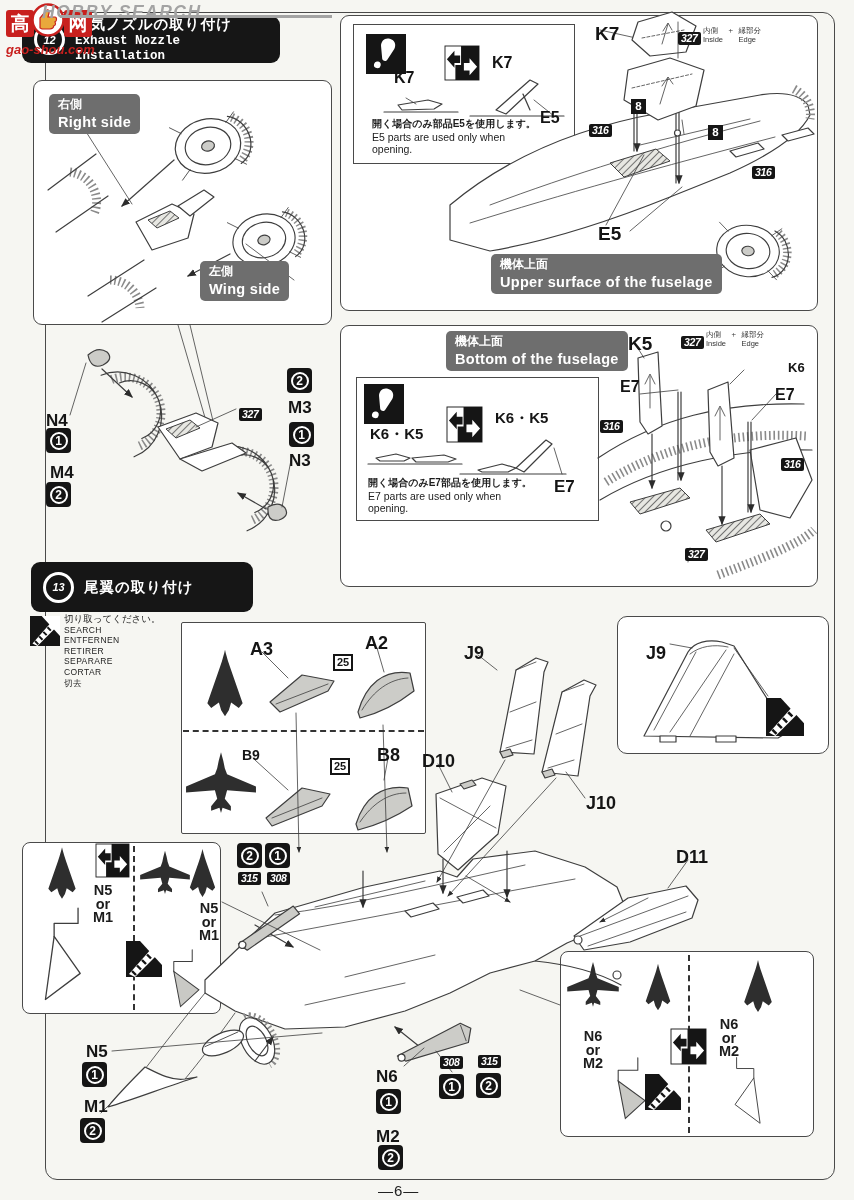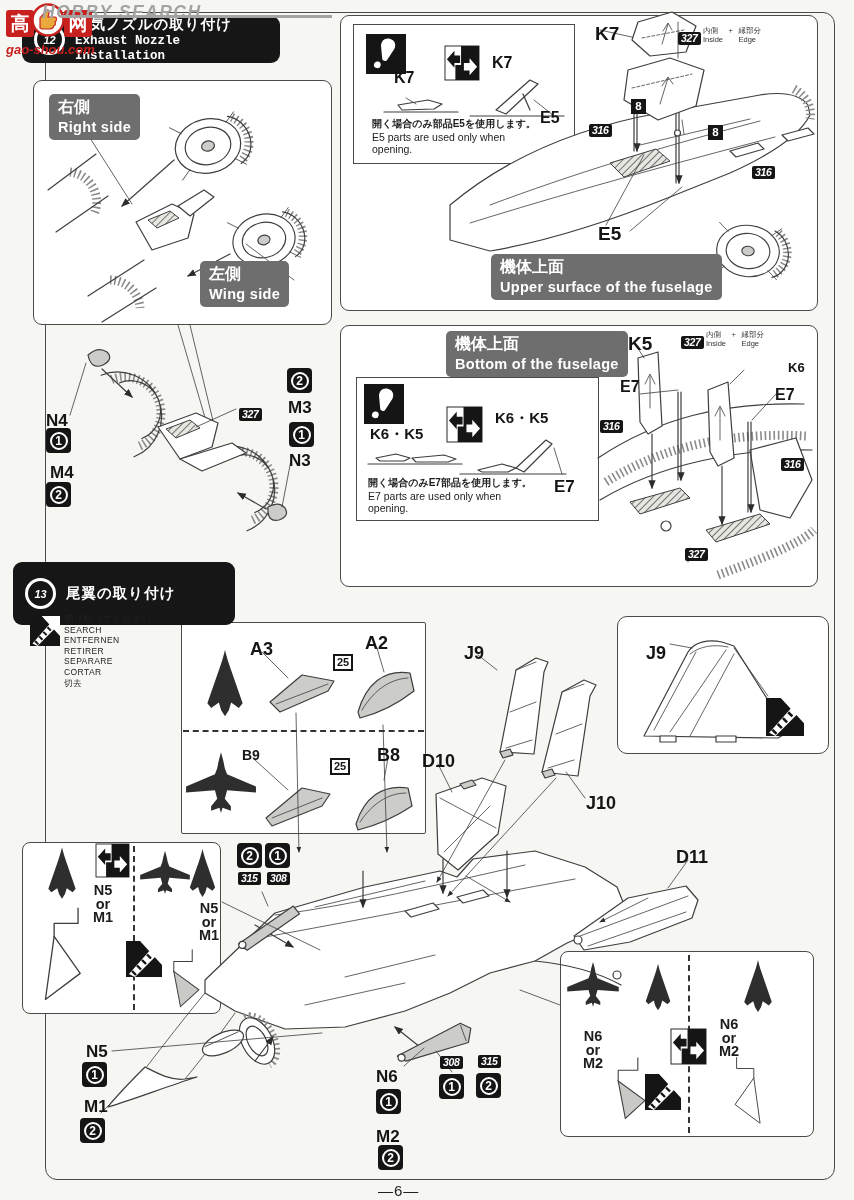--- a/index.html
+++ b/index.html
@@ -7,21 +7,21 @@
 body{position:relative;background:#f6f6f2;font-family:"Liberation Sans",sans-serif;color:#1c1c1c;overflow:hidden}
 .a{position:absolute}
 .frame{border:1.6px solid #4a4a4a;border-radius:12px}
 .panel{border:1.6px solid #4a4a4a;border-radius:9px;background:#fff}
 .box{border:1.4px solid #4a4a4a;background:#fff}
 .hdr{background:#161616;border-radius:9px;color:#fff;display:flex;align-items:center;padding:4px 12px;gap:10px;z-index:3}
 .hdr .circ{flex:0 0 auto;width:31px;height:31px;border:3px solid #fff;border-radius:50%;display:flex;align-items:center;justify-content:center;font-weight:bold;font-style:italic;font-size:11px}
 .hdr .jp{font-size:14.5px;font-weight:bold;letter-spacing:1px;line-height:1.3}
 .hdr .en{font-family:"Liberation Mono",monospace;font-size:12.5px;font-weight:bold;line-height:1.2}
 .gcap{background:#6e6e6e;color:#fff;border-radius:5px;padding:3px 9px;line-height:1.3;display:inline-block;z-index:3}
-.gcap .jp{font-size:16px;font-weight:bold}
+.gcap .jp{font-size:12px;font-weight:bold}
 .gcap .en{font-size:14.5px;font-weight:bold;letter-spacing:.3px}
 .pl{font-weight:bold;color:#151515;z-index:3;line-height:1}
 .pb{display:inline-block;background:#151515;color:#fff;font-weight:bold;font-style:italic;font-size:10.5px;line-height:13px;padding:0 3px;border-radius:2px;letter-spacing:-.3px;z-index:3}
 .pin8{display:inline-block;background:#151515;color:#fff;font-weight:bold;font-size:11.5px;width:15px;line-height:15px;text-align:center;z-index:3}
 .b25{display:inline-block;border:2px solid #151515;background:#fff;color:#151515;font-weight:bold;font-size:11px;line-height:13px;padding:0 2px;z-index:3}
 .cb{display:flex;width:25px;height:25px;background:#151515;border-radius:4px;align-items:center;justify-content:center;z-index:3}
 .cb i{font-style:normal;width:18px;height:18px;border:2px solid #fff;border-radius:50%;color:#fff;font-weight:bold;font-size:12px;display:flex;align-items:center;justify-content:center}
 .orl{font-weight:bold;font-size:14.5px;line-height:13.5px;text-align:center;z-index:3}
 .note-jp{font-size:10px;font-weight:bold;z-index:3}
 .note-en{font-size:10.5px;color:#222;z-index:3}
@@ -324,21 +324,21 @@
   <span>＋</span>
   <span class="col">
       <span>縁部分</span>
       <span>Edge</span>
     </span>
 </div>
 <div class="a pb" style="left:600px;top:420px">316</div>
 <div class="a pb" style="left:781px;top:458px">316</div>
 <div class="a pb" style="left:685px;top:548px">327</div>
 
-<div class="a hdr" style="left:13px;top:562px;width:222px;height:63px">
+<div class="a hdr" style="left:31px;top:562px;width:222px;height:50px">
   <span class="circ">13</span>
   <span>
     <span class="jp" style="display:block">尾翼の取り付け</span>
   </span>
 </div>
 
 <svg class="a" style="left:30px;top:616px;z-index:3" width="30" height="30" viewBox="0 0 36 36">
     <use href="#icon-knife-g"></use>
   </svg>
 <div class="a rm" style="left:64px;top:614px">

